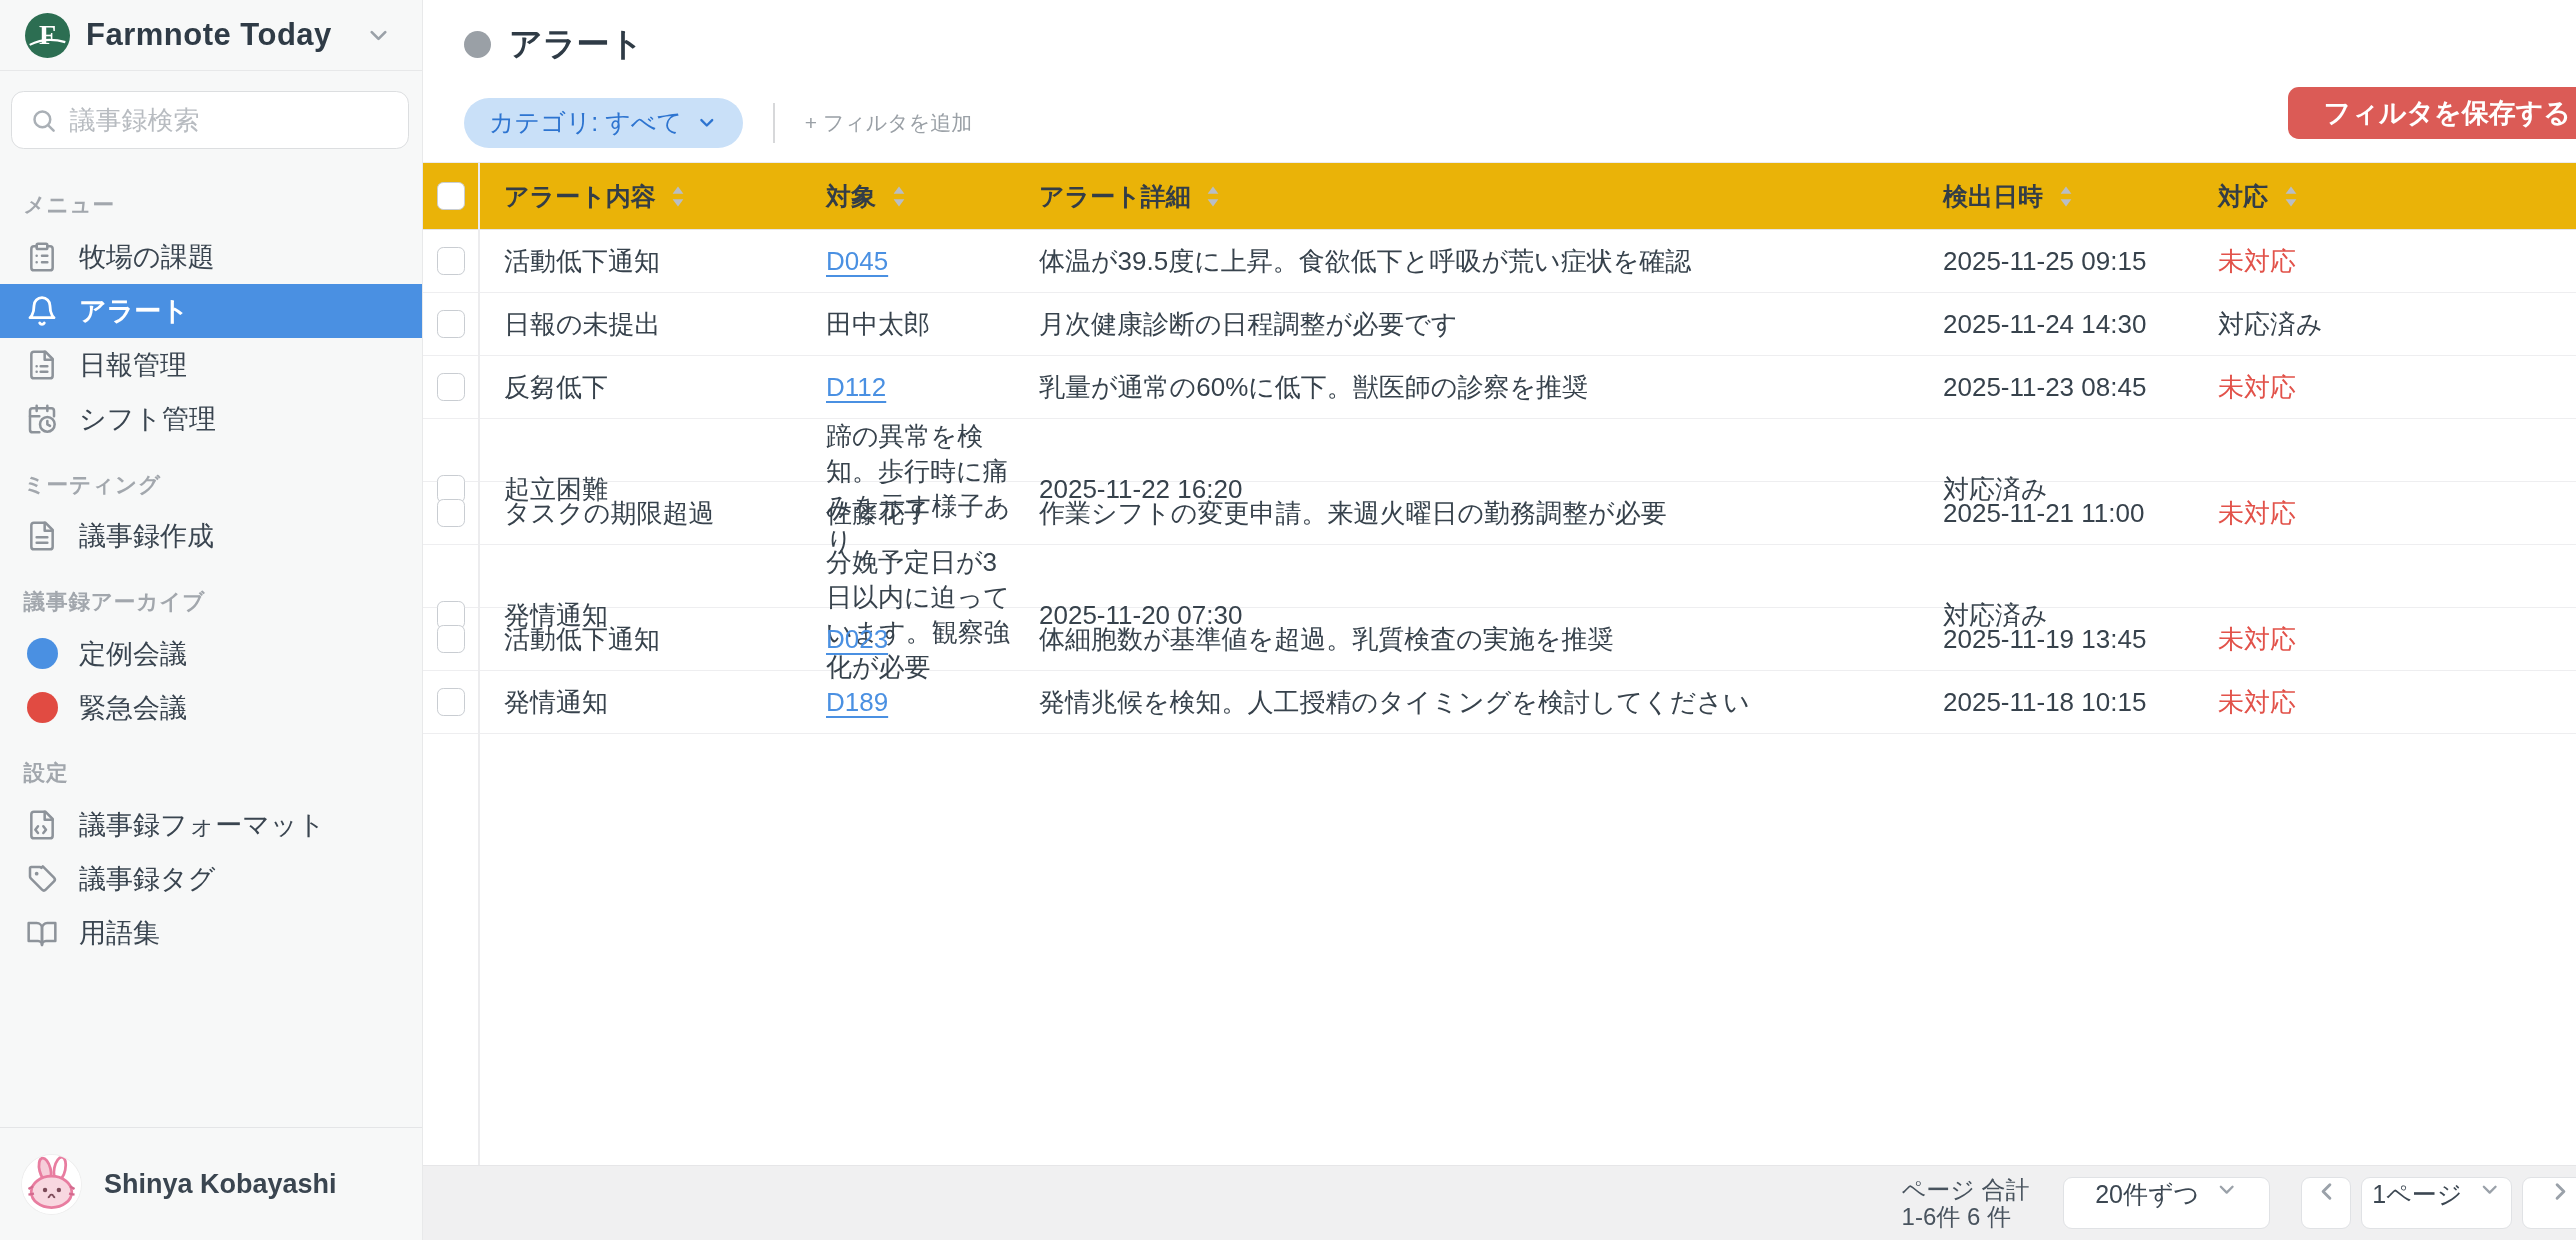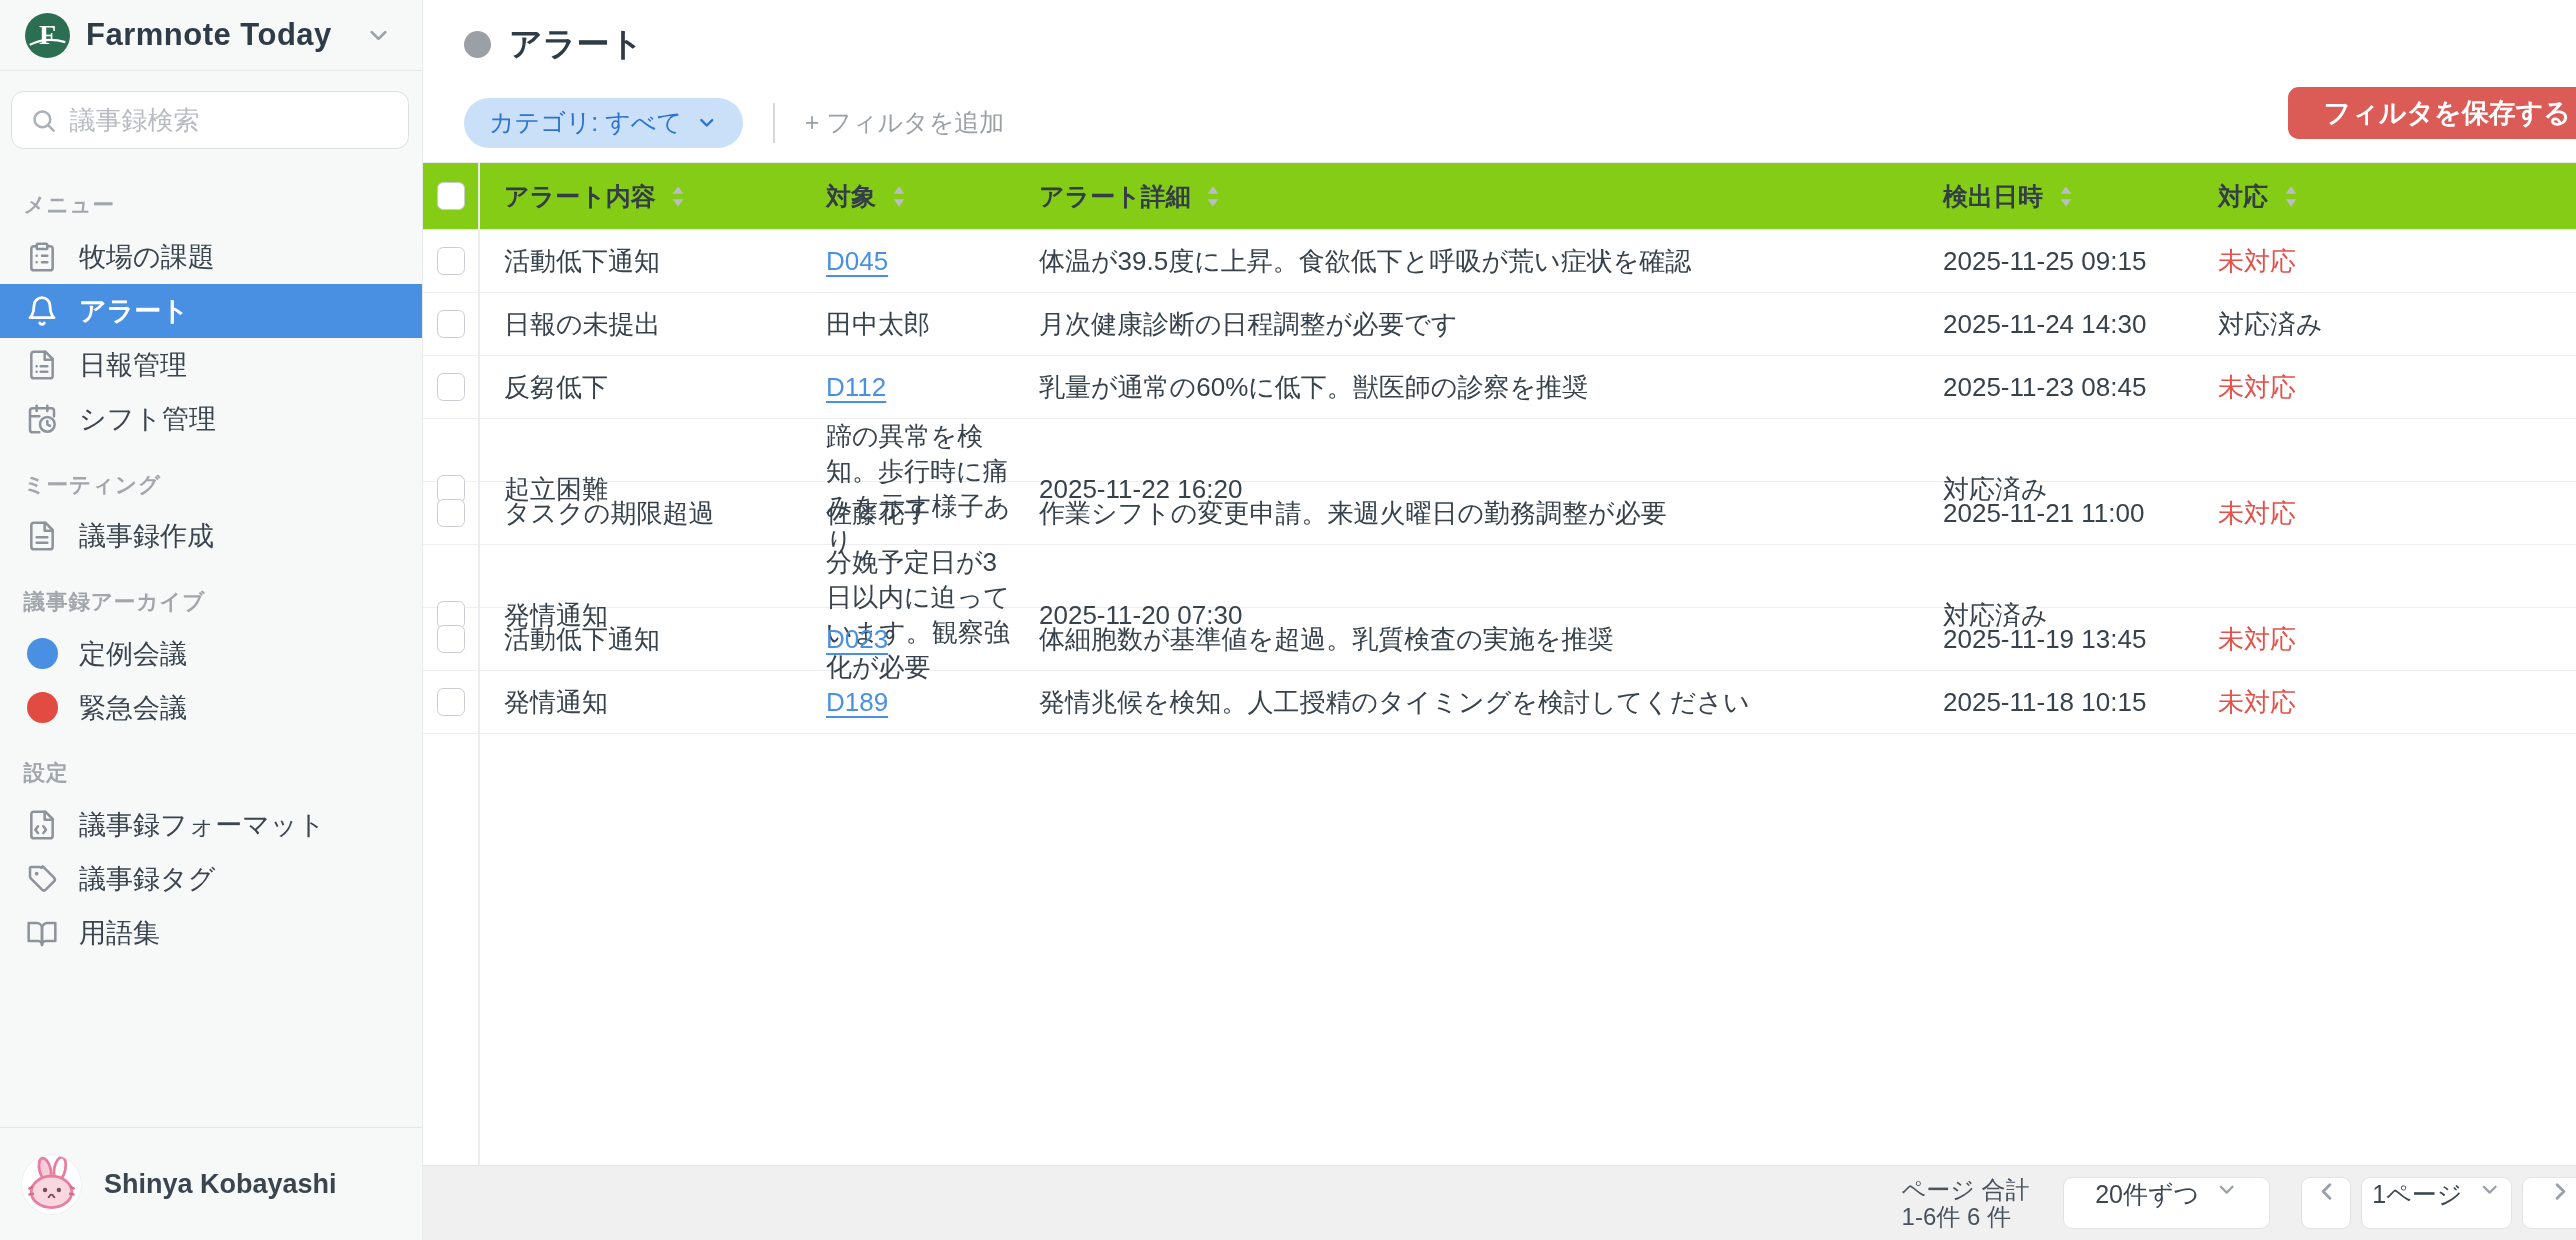--- a/index.html
+++ b/index.html
@@ -64,33 +64,33 @@
   .title-dot { width:27px; height:27px; border-radius:50%; background:#9aa0a6; display:inline-block; }
   .title-row h1 { font-size:33px; font-weight:bold; color:#2f3b46; }
   .filter-row { display:flex; align-items:center; margin-top:31px; gap:30px; }
   .chip {
     display:inline-flex; align-items:center; gap:14.4px; border:none; cursor:pointer;
     background:#c9e0f8; color:#2d74d0; font-size:25px; font-family:inherit;
     height:50px; padding:0 25px; border-radius:25px;
   }
   .chip .chev { display:inline-flex; color:#2d74d0; }
   .vdiv { width:1.8px; height:40px; background:#d7d8da; }
-  .add-filter { border:none; background:none; cursor:pointer; font-family:inherit; font-size:25px; color:#9aa0a6; }
+  .add-filter { border:none; background:none; cursor:pointer; font-family:inherit; font-size:21px; color:#9aa0a6; }
   .save-btn {
     position:absolute; top:87px; right:-31px; height:52px;
     background:#db5b56; color:#fff; border:none; border-radius:10.8px;
     font-size:27px; font-weight:bold; font-family:inherit; padding:0 36px; cursor:pointer;
   }
 
   
   .table { flex:1; position:relative; background:#fff; min-height:0; }
   .vline { position:absolute; left:55px; top:0; bottom:0; width:1.8px; background:#ececee; }
   .trow, .thead { display:grid; grid-template-columns:55px 322px 213px 904px 275px 1fr; }
   .thead {
-    height:68px; background:#84cc16; border-top:1.8px solid #ececee; border-bottom:1.8px solid #e4e5e7;
+    height:68px; background:#eab308; border-top:1.8px solid #ececee; border-bottom:1.8px solid #e4e5e7;
   }
   .cell { display:flex; align-items:center; padding-left:26px; min-width:0; }
   .cell.gutter { padding-left:0; justify-content:center; }
   .th { gap:12.6px; font-weight:bold; font-size:25px; color:#333d47; cursor:pointer; }
   .sort { display:inline-flex; flex-direction:column; }
   .trow { height:63px; border-bottom:1.8px solid #eeeef0; font-size:26px; color:#37424c; background:#fff; }
   .cb {
     width:28px; height:28px; border:1.8px solid #c9cdd2; border-radius:6.3px;
     background:#fff; display:inline-block; cursor:pointer;
   }

